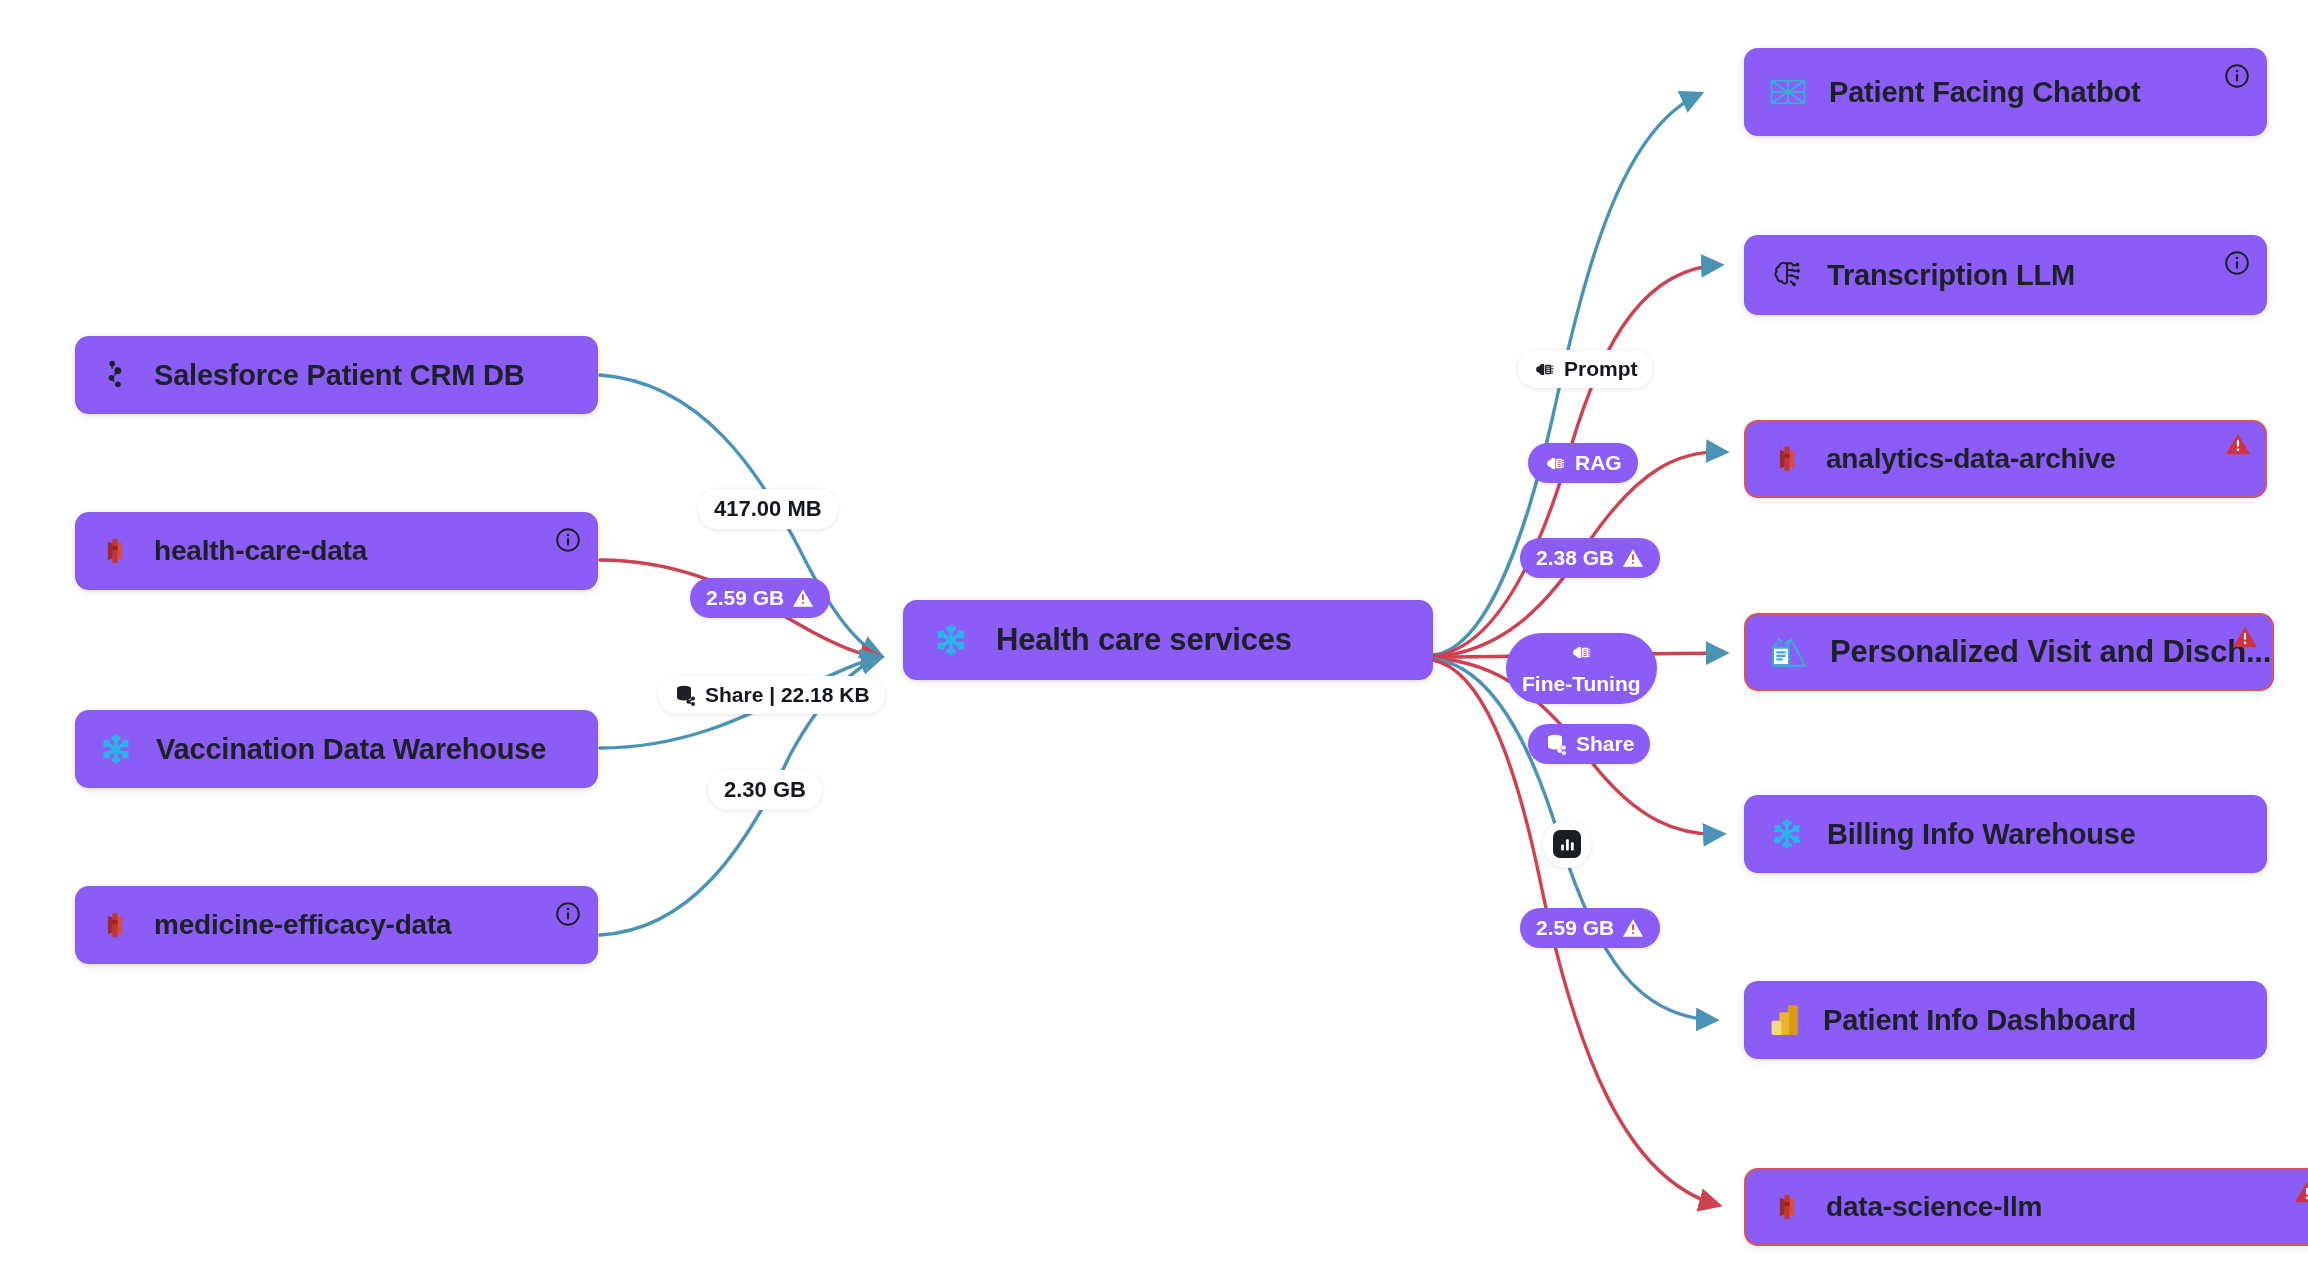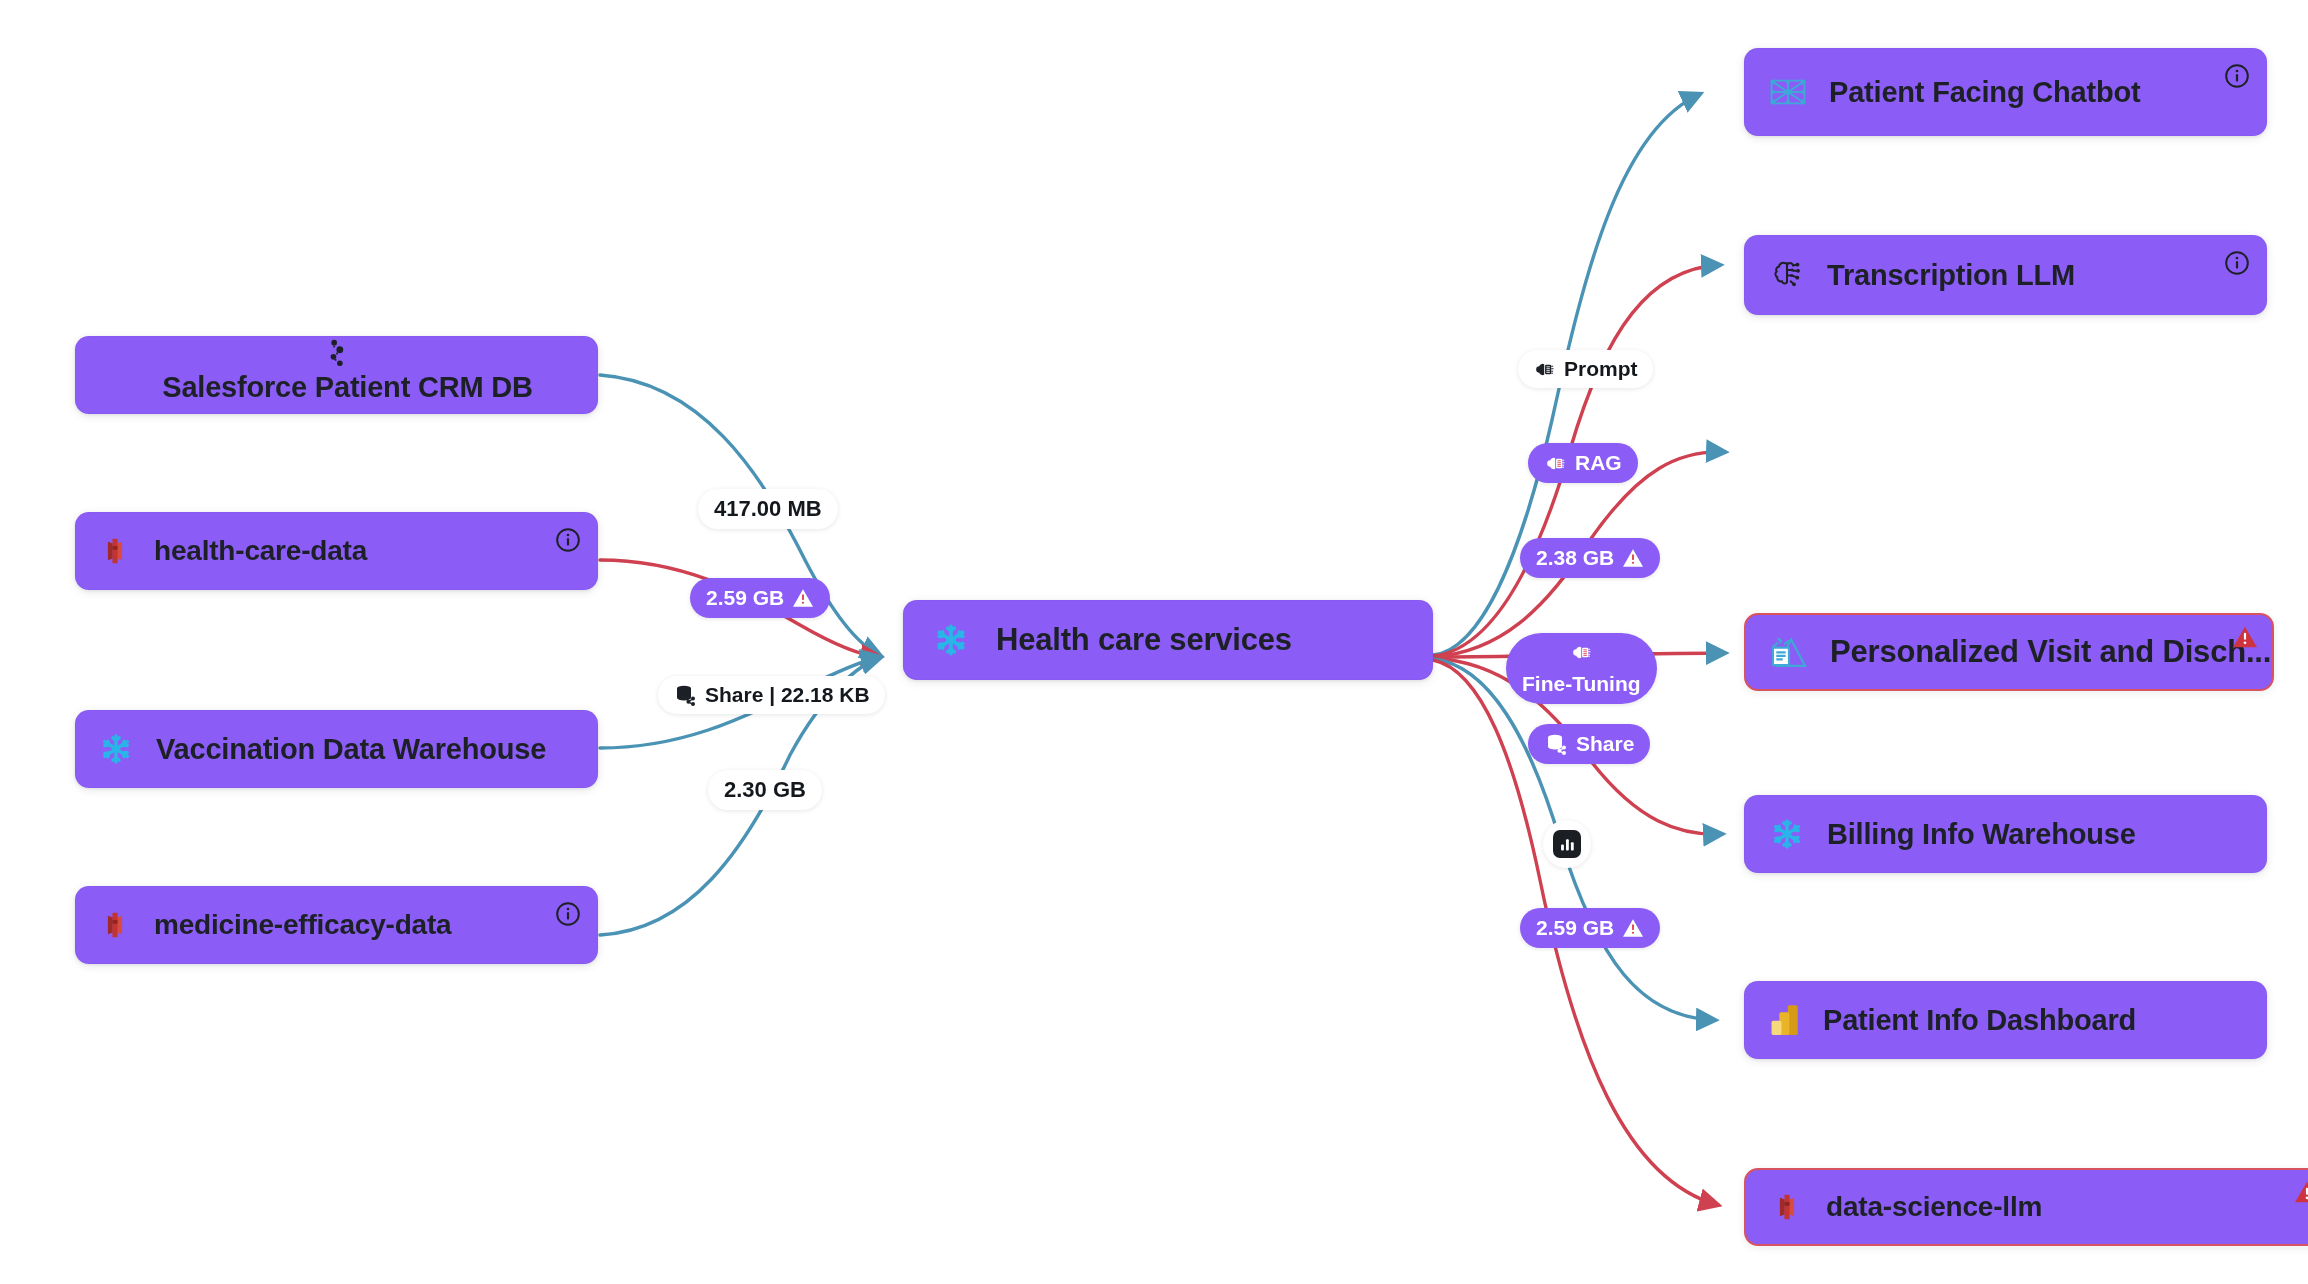--- a/index.html
+++ b/index.html
@@ -57,21 +57,21 @@
       <path d="M1433,655 C1480,650 1520,560 1552,420 C1585,270 1620,130 1700,94" stroke="#4a93b5" marker-end="url(#ahB)"></path>
       <path d="M1433,656 C1490,650 1535,570 1570,450 C1605,330 1650,268 1720,265" stroke="#cf4050" marker-end="url(#ahB)"></path>
       <path d="M1433,657 C1500,652 1545,610 1590,540 C1640,468 1680,450 1725,452" stroke="#cf4050" marker-end="url(#ahB)"></path>
       <path d="M1433,657 C1520,657 1600,654 1725,653" stroke="#cf4050" marker-end="url(#ahB)"></path>
       <path d="M1433,658 C1500,662 1545,700 1590,760 C1638,822 1680,836 1722,834" stroke="#cf4050" marker-end="url(#ahB)"></path>
       <path d="M1433,659 C1490,665 1530,740 1560,840 C1598,960 1640,1018 1715,1020" stroke="#4a93b5" marker-end="url(#ahB)"></path>
       <path d="M1433,660 C1482,670 1515,760 1540,880 C1575,1050 1625,1180 1718,1205" stroke="#cf4050" marker-end="url(#ahR)"></path>
     </g>
   </svg>
 
-  <div class="node" style="left:75px;top:336px;width:523px;height:78px;padding:0 22px;flex-direction:column;">
+  <div class="node" style="left:75px;top:336px;width:523px;height:78px;padding:0 22px;">
     <span class="ico">
       <svg width="34" height="34" viewBox="0 0 24 24">
           <g fill="#1d2127">
         <circle cx="10" cy="4" r="2"></circle>
             <circle cx="14" cy="9" r="2.4"></circle>
         <circle cx="9.5" cy="14" r="2"></circle>
             <circle cx="14" cy="18.5" r="2"></circle>
         <path d="M10 6.2v1.2M12 11v1.4M11 15.6v1.2" stroke="#1d2127" stroke-width="1.2"></path>
       </g>
         </svg>
@@ -197,20 +197,38 @@
     <span class="lbl" style="margin-left:22px;font-size:29px;">Transcription LLM</span>
     <span class="info">
       <svg width="26" height="26" viewBox="0 0 24 24">
           <circle cx="12" cy="12" r="10" fill="none" stroke="#1d2127" stroke-width="1.8"></circle>
           <circle cx="12" cy="7.4" r="1.25" fill="#1d2127"></circle>
           <rect x="11" y="10.2" width="2" height="7" rx="1" fill="#1d2127"></rect>
         </svg>
     </span>
   </div>
 
+  <div class="node warn" style="left:1744px;top:420px;width:523px;height:78px;padding:0 24px;">
+    <span class="ico">
+      <svg width="34" height="34" viewBox="0 0 24 24">
+        <path d="M7 5.5l3.4 1.2v10.6L7 18.5z" fill="#9e2a2a"></path>
+        <path d="M17 5.5l-3.4 1.2v10.6L17 18.5z" fill="#d94b41"></path>
+        <rect x="10.2" y="3.4" width="3.6" height="17.2" fill="#c2352f"></rect>
+        <path d="M10.2 8.5h3.6v2.6h-3.6z" fill="#8f2420"></path>
+      </svg>
+    </span>
+    <span class="lbl" style="margin-left:22px;font-size:28px;">analytics-data-archive</span>
+    <span class="warnico">
+      <svg width="26" height="24" viewBox="0 0 24 22">
+          <path d="M12 1.5L23 20.5H1z" fill="#cf3340"></path>
+          <rect x="11" y="7" width="2" height="6.6" rx="1" fill="#fff"></rect>
+          <circle cx="12" cy="16.4" r="1.25" fill="#fff"></circle>
+        </svg>
+    </span>
+  </div>
 
   <div class="node warn" style="left:1744px;top:613px;width:530px;height:78px;padding:0 24px;">
     <span class="ico">
       <svg width="38" height="36" viewBox="0 0 26 24">
           <g stroke="#3ea8d6" stroke-width="1.5" fill="none">
         <path d="M14.5 3.5L24 21.5H5z"></path>
             <rect x="2" y="9" width="11" height="12" rx="1" fill="#fff"></rect>
         <path d="M4.3 12.2h6.4M4.3 14.6h6.4M4.3 17h4.4"></path>
         <path d="M3.2 7.6l2.1-2M6.6 6.2l1.3-2.2M9.6 6.6l2.4-1.3"></path>
       </g>

